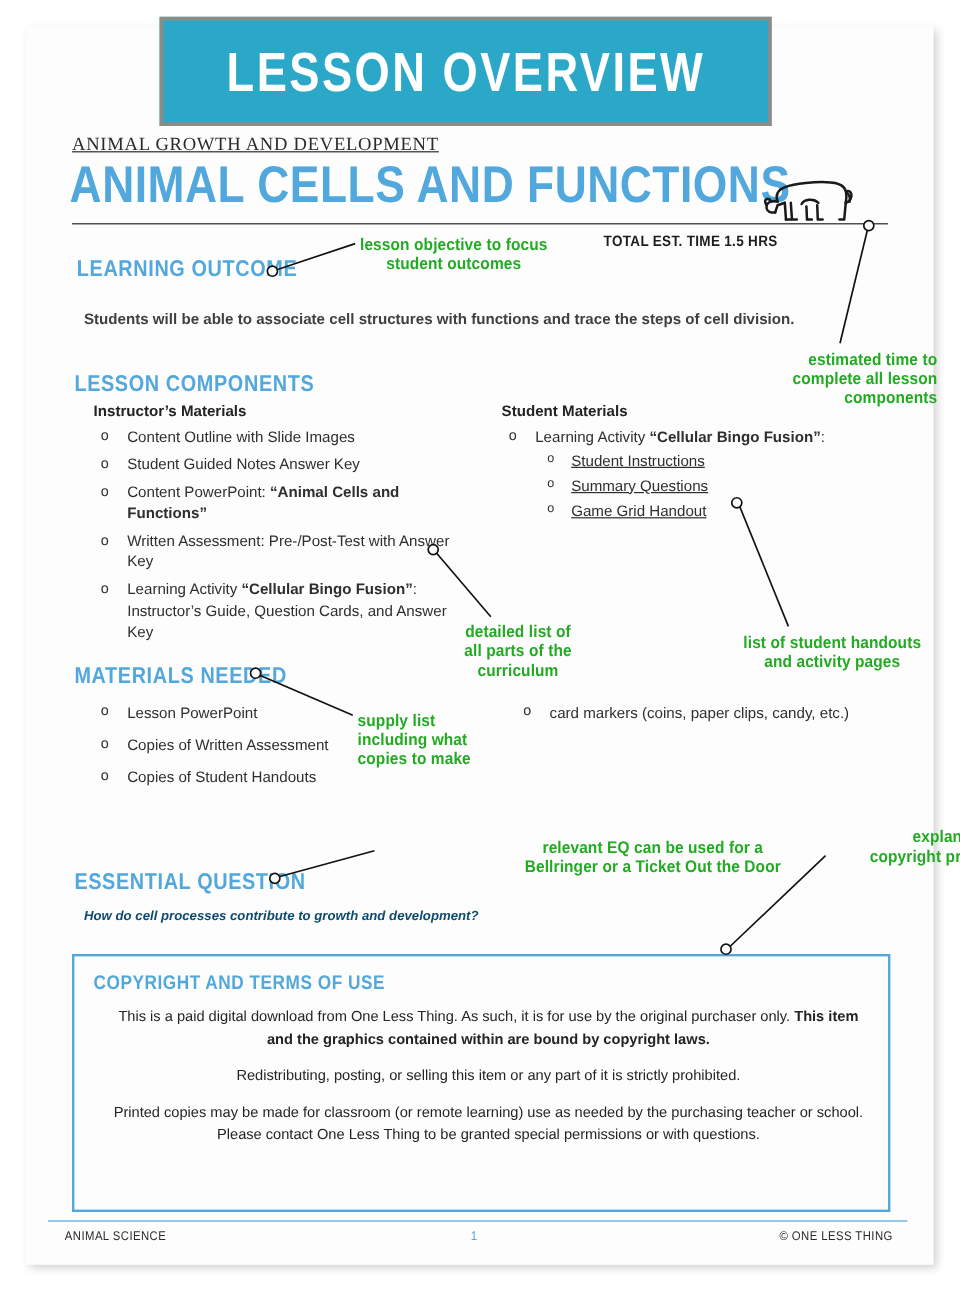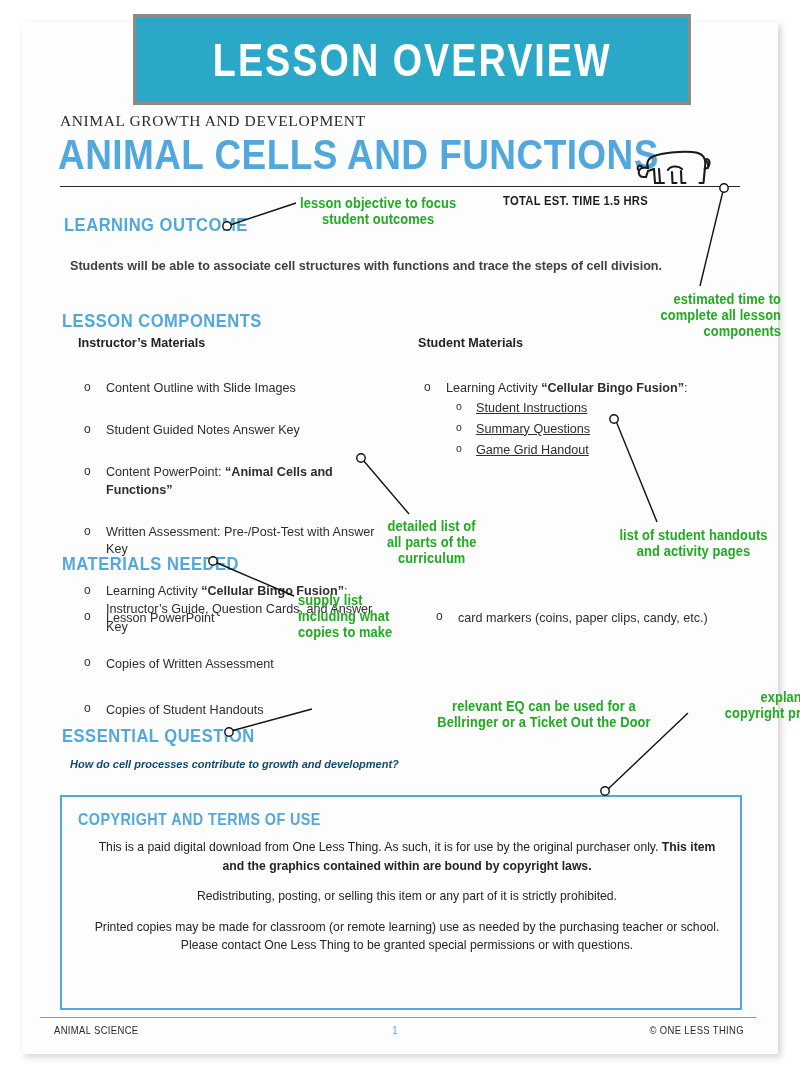--- a/index.html
+++ b/index.html
@@ -24,21 +24,21 @@
     height: 1032px;
     background: #fdfdfd;
     box-shadow: 3px 3px 7px rgba(0,0,0,0.18);
   }
 
   
   #banner {
     position: absolute;
     left: 133px;
     top: 14px;
-    width: 558px;
+    width: 510px;
     height: 91px;
     background: #2ba8c8;
     border: 3px solid #8e8b85;
     box-sizing: border-box;
     display: flex;
     align-items: center;
     justify-content: center;
   }
   #banner-title {
     color: #ffffff;
@@ -53,20 +53,21 @@
   
   #kicker {
     position: absolute;
     left: 60px;
     top: 112px;
     font-family: "Liberation Serif", serif;
     font-size: 15.5px;
     letter-spacing: 0.6px;
     color: #2b2b2b;
     white-space: nowrap;
+    text-decoration: underline;
   }
   #main-title {
     position: absolute;
     left: 58px;
     top: 130px;
     font-size: 43px;
     font-weight: bold;
     color: #52a8dc;
     letter-spacing: 0.5px;
     transform: scaleX(0.86);
@@ -148,21 +149,20 @@
     padding: 0;
     list-style: none;
     font-size: 12.6px;
     color: #2e2e2e;
     line-height: 1.42;
   }
   .mat-list > li {
     position: relative;
     padding-left: 28px;
     margin-bottom: 5px;
-    margin-top: 24px;
   }
   .mat-list > li::before {
     content: "o";
     position: absolute;
     left: 6px;
     top: -1px;
     font-size: 12px;
     color: #2e2e2e;
   }
   .sub-list {

